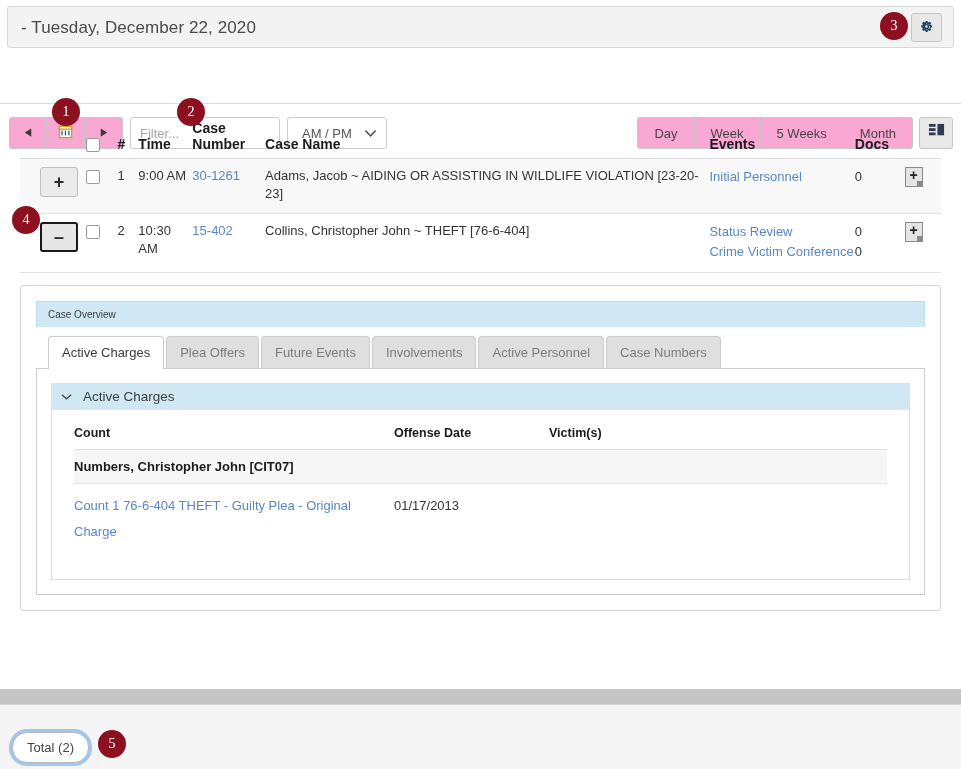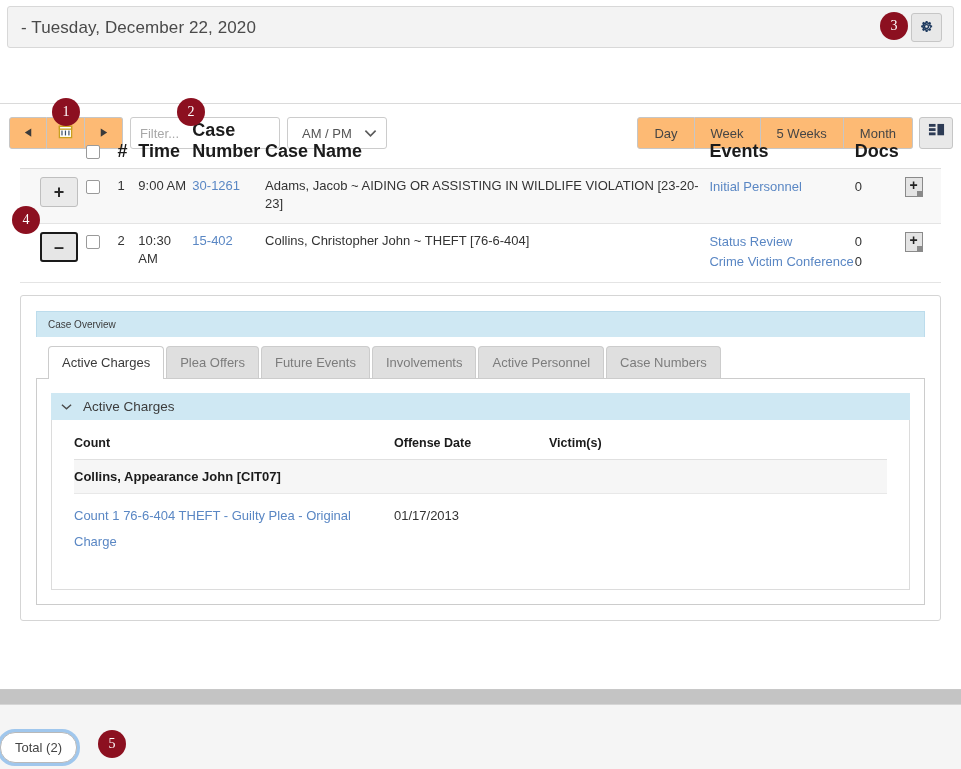--- a/index.html
+++ b/index.html
@@ -57,21 +57,21 @@
     position: absolute;
     left: 0; top: 55px;
     width: 961px; height: 49px;
     background: #ffffff;
     border-bottom: 1px solid #dadada;
   }
   .btn-group { position: absolute; display: flex; }
   .tbtn {
     height: 32px;
     min-width: 36px;
-    background: #fdba74;
+    background: #f9a8d4;
     border: 1px solid #c6c6c6;
     color: #454545;
     font-size: 13px;
     display: flex; align-items: center; justify-content: center;
     cursor: pointer;
     padding: 0 13px;
     font-family: "Liberation Sans", sans-serif;
   }
   .tbtn + .tbtn { border-left: none; }
   .btn-group .tbtn:first-child { border-radius: 3px 0 0 3px; }
@@ -134,21 +134,21 @@
   
   .content {
     position: absolute;
     left: 20px; top: 120px;
     width: 921px;
   }
 
   
   table.cases { width: 921px; border-collapse: collapse; table-layout: fixed; }
   table.cases thead th {
-    font-size: 18px;
+    font-size: 14px;
     font-weight: bold;
     color: #1b1b1b;
     text-align: left;
     padding: 0 0 6px 0;
     vertical-align: bottom;
     border-bottom: 1px solid #dddddd;
     font-family: "Liberation Sans", sans-serif;
   }
   .col-exp  { width: 64px; }
   .col-chk  { width: 30px; }
@@ -331,21 +331,21 @@
   }
   .footer {
     position: absolute;
     left: 0; top: 704px;
     width: 961px; height: 65px;
     background: #f5f5f5;
     border-top: 1px solid #d6d6d6;
   }
   .total-btn {
     position: absolute;
-    left: 0; top: 27px;
+    left: 12px; top: 27px;
     padding: 7px 14px;
     background: #ffffff;
     border: 1px solid #b9b9b9;
     border-radius: 15px;
     font-size: 13px;
     color: #444444;
     box-shadow: 0 0 0 3px rgba(90,160,230,0.55);
     cursor: pointer;
     font-family: "Liberation Sans", sans-serif;
   }
@@ -560,21 +560,21 @@
               </colgroup>
             <thead>
               <tr>
                 <th>Count</th>
                 <th>Offense Date</th>
                 <th>Victim(s)</th>
               </tr>
             </thead>
             <tbody>
               <tr class="grp">
-                <td colspan="3">Collins, Appearance John [CIT07]</td>
+                <td colspan="3">Numbers, Christopher John [CIT07]</td>
               </tr>
               <tr class="chg">
                 <td class="cc-count">
                   <a>Count 1 76-6-404 THEFT - Guilty Plea - Original Charge</a>
                 </td>
                 <td>01/17/2013</td>
                 <td></td>
               </tr>
             </tbody>
           </table>

